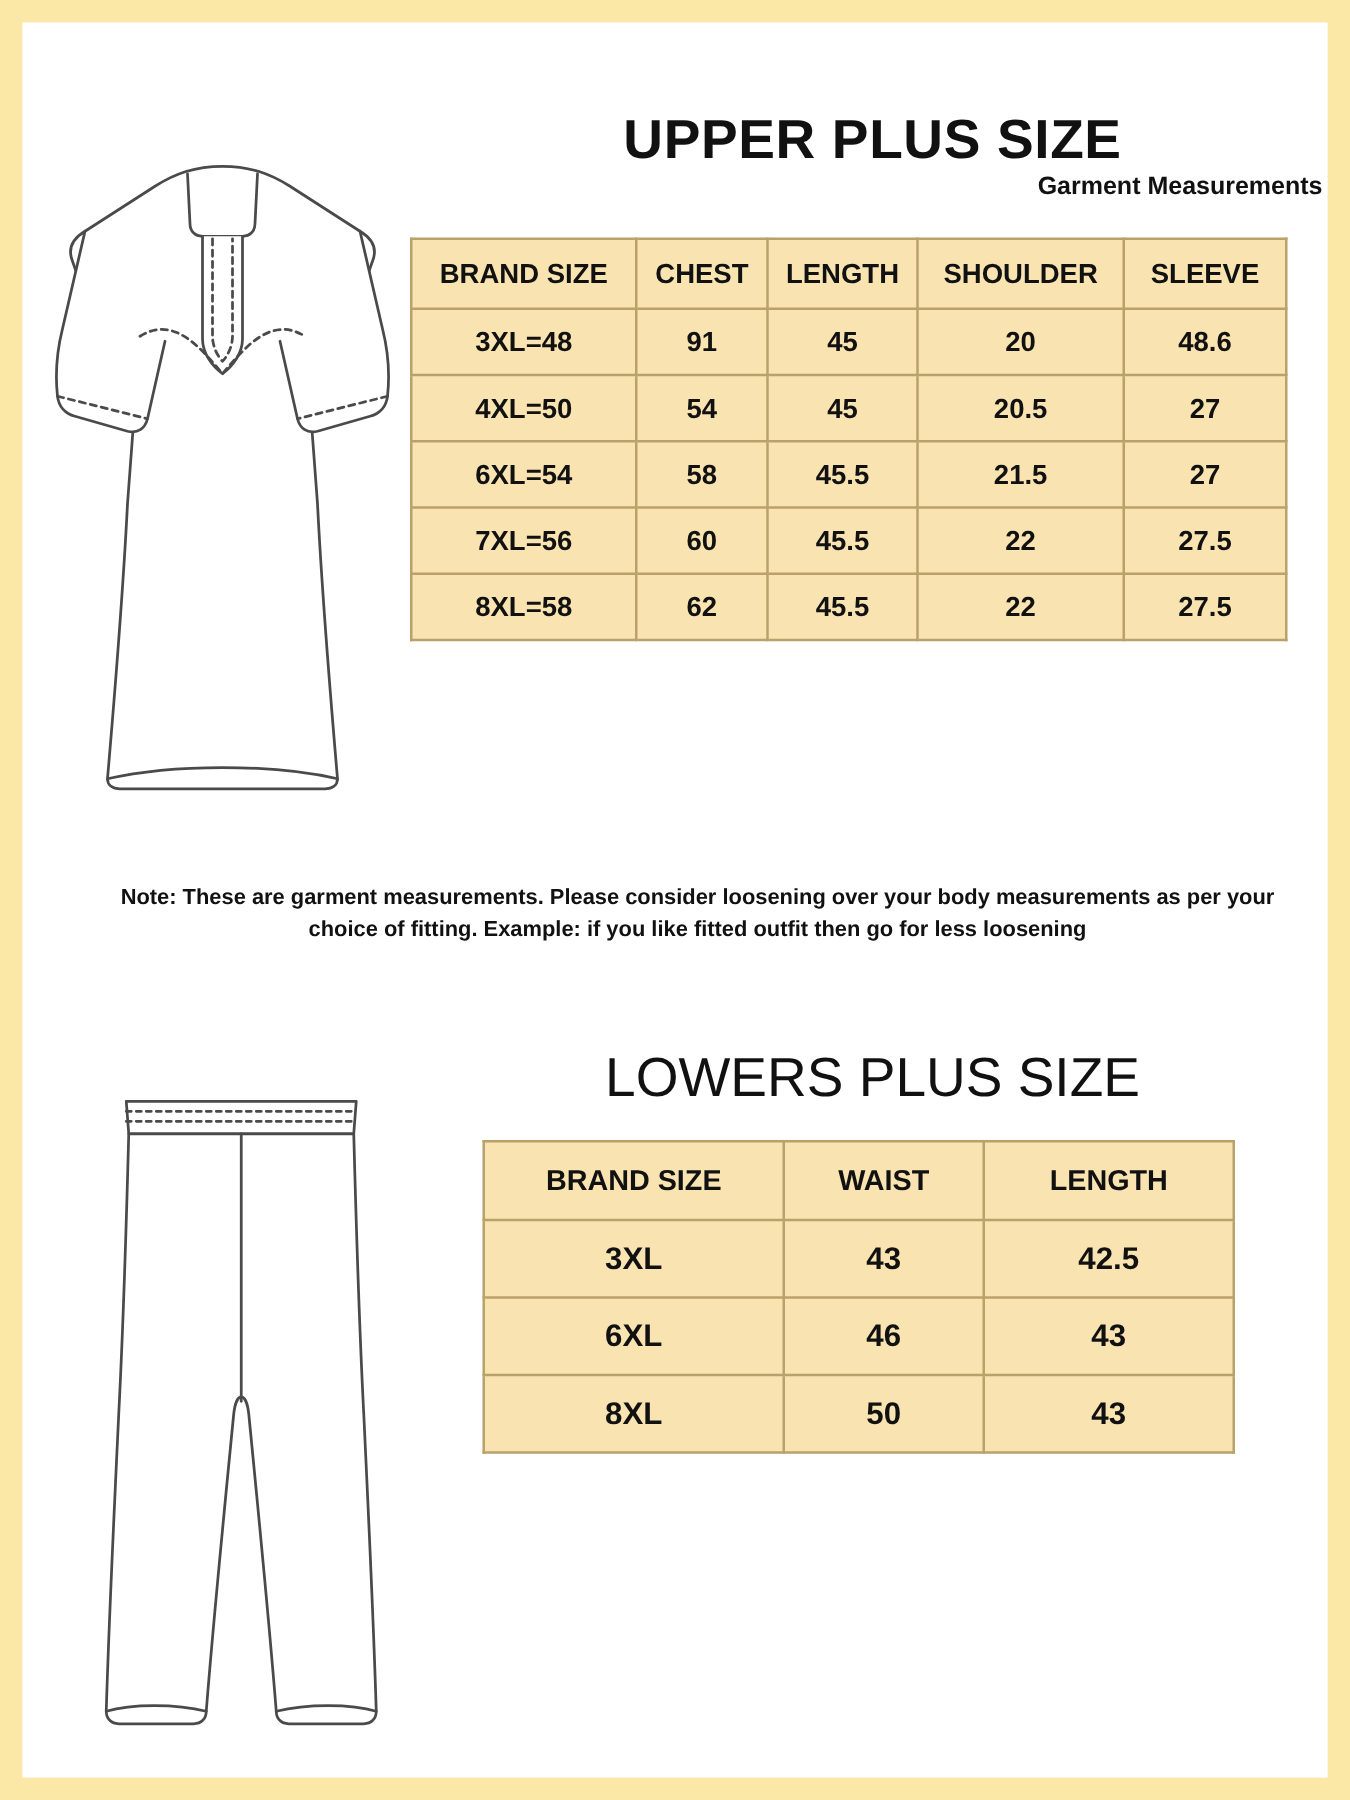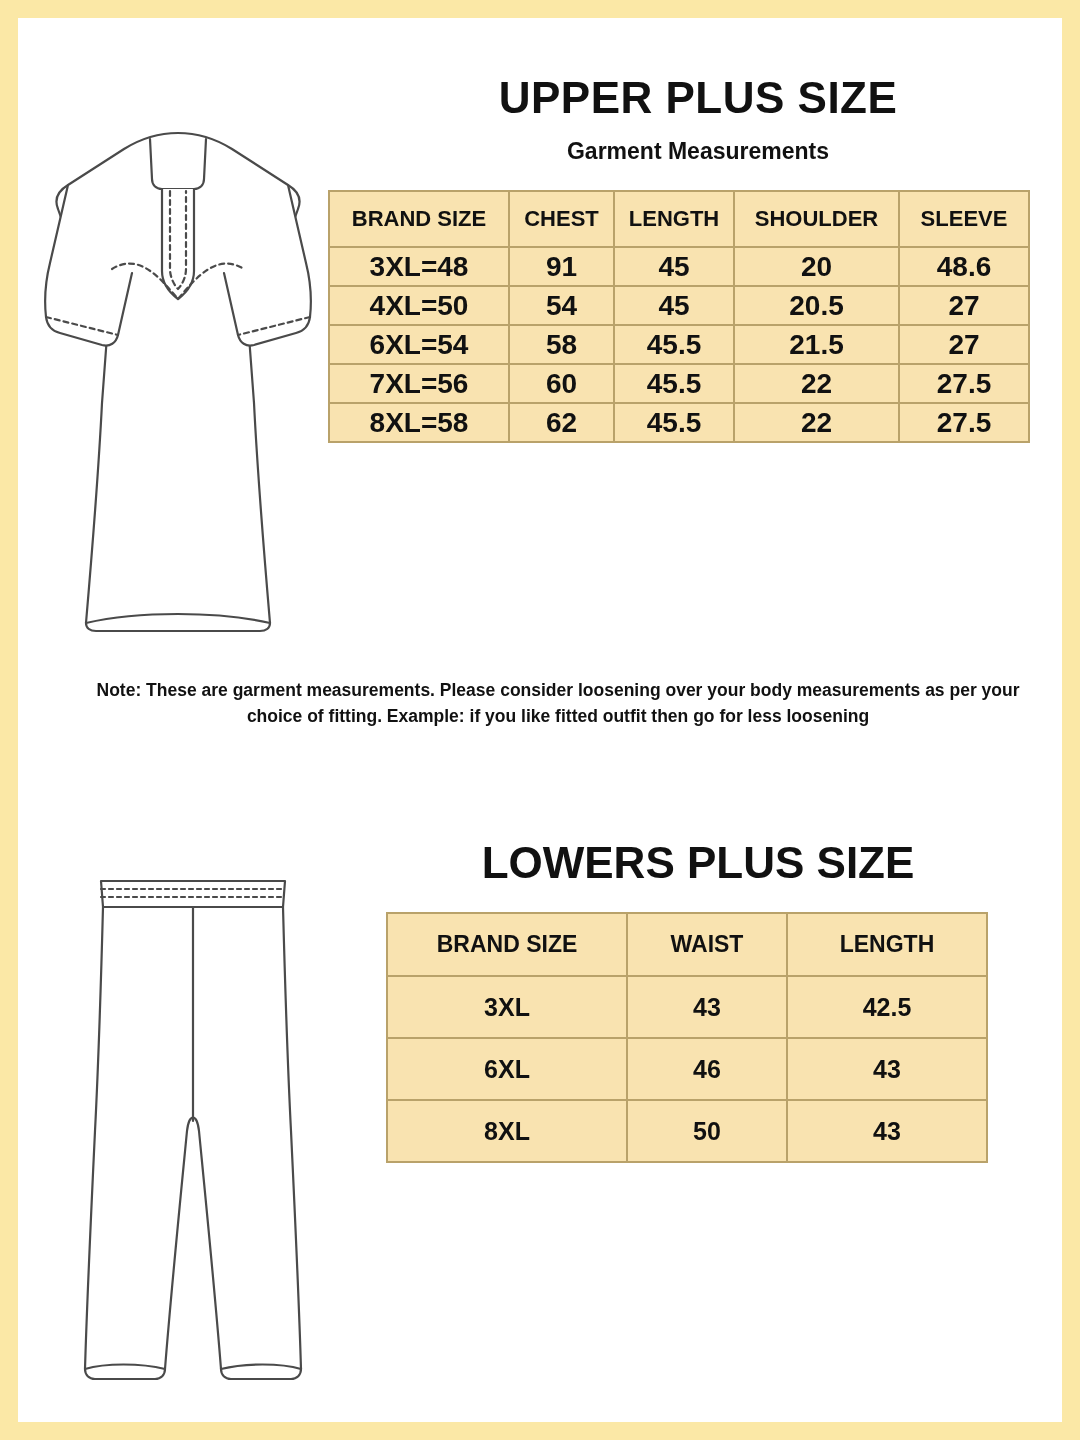--- a/index.html
+++ b/index.html
@@ -18,32 +18,32 @@
   }
   .inner {
     position: relative;
     width: 100%; height: 100%;
     background: #ffffff;
   }
 
   
   .upper-title {
     position: absolute;
-    left: 320px; top: 55px; width: 720px;
+    left: 320px; top: 69px; width: 720px;
     text-align: center;
     font-size: 44px;
     font-weight: bold;
     letter-spacing: 0.5px;
     color: #111;
   }
   .upper-sub {
     position: absolute;
     left: 320px; top: 120px; width: 720px;
-    text-align: center;
-    font-size: 23px;
+    text-align: right;
+    font-size: 20px;
     font-weight: bold;
     color: #111;
   }
 
   table.size-table {
     border-collapse: collapse;
     table-layout: fixed;
   }
   table.size-table th,
   table.size-table td {
@@ -52,52 +52,52 @@
     text-align: center;
     color: #111;
     font-weight: bold;
   }
   table.size-table th {
     font-size: 22px;
     height: 56px;
     padding: 0 0;
   }
   table.size-table td {
-    font-size: 28px;
-    height: 39px;
+    font-size: 22px;
+    height: 53px;
   }
 
   #upper-table-wrap {
     position: absolute;
     left: 310px; top: 172px;
   }
   #upper-table { width: 700px; }
   #upper-table col.c0 { width: 180px; }
   #upper-table col.c1 { width: 105px; }
   #upper-table col.c2 { width: 120px; }
   #upper-table col.c3 { width: 165px; }
   #upper-table col.c4 { width: 130px; }
 
   .note {
     position: absolute;
-    left: 70px; top: 659px; width: 940px;
+    left: 70px; top: 686px; width: 940px;
     text-align: center;
     font-size: 17.5px;
     font-weight: bold;
     line-height: 1.5;
     color: #111;
   }
 
   
   .lower-title {
     position: absolute;
     left: 350px; top: 820px; width: 660px;
     text-align: center;
     font-size: 44px;
-    font-weight: bold;
+    font-weight: normal;
     color: #111;
   }
   #lower-table-wrap {
     position: absolute;
     left: 368px; top: 894px;
   }
   #lower-table { width: 600px; }
   #lower-table col.c0 { width: 240px; }
   #lower-table col.c1 { width: 160px; }
   #lower-table col.c2 { width: 200px; }

